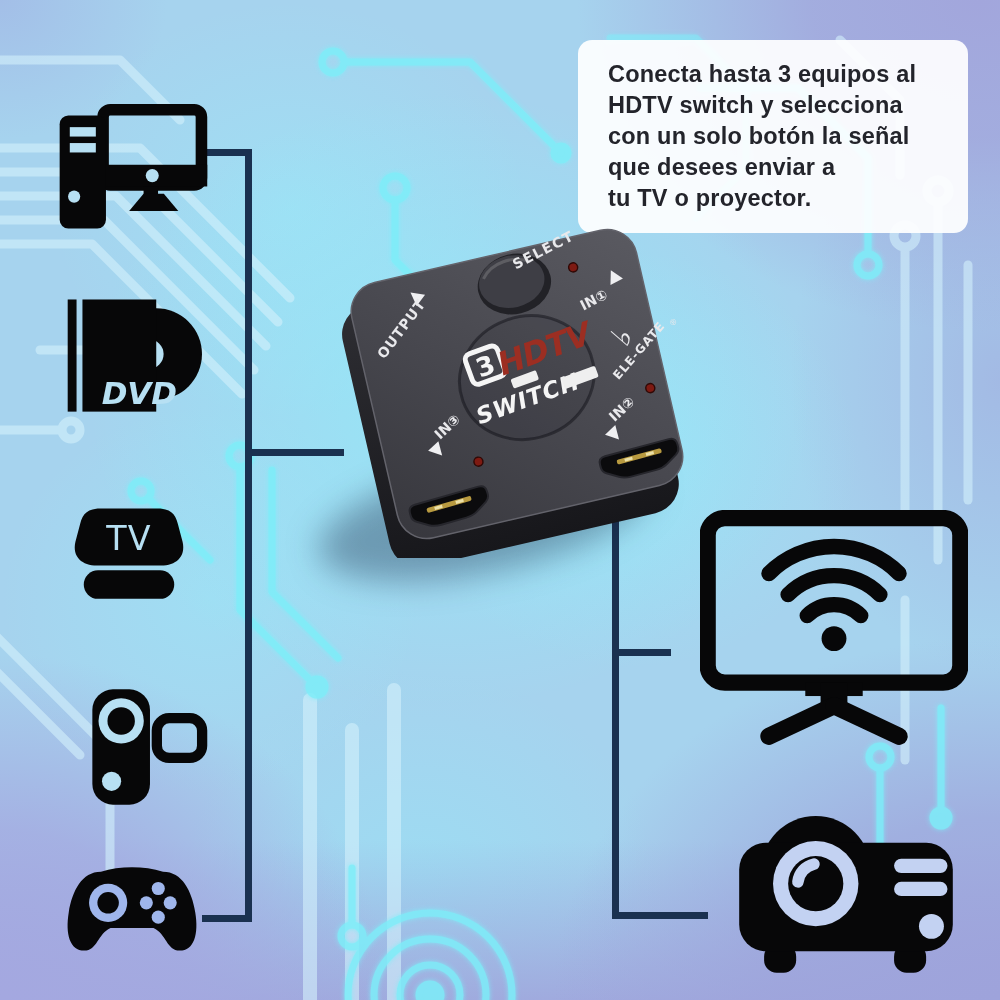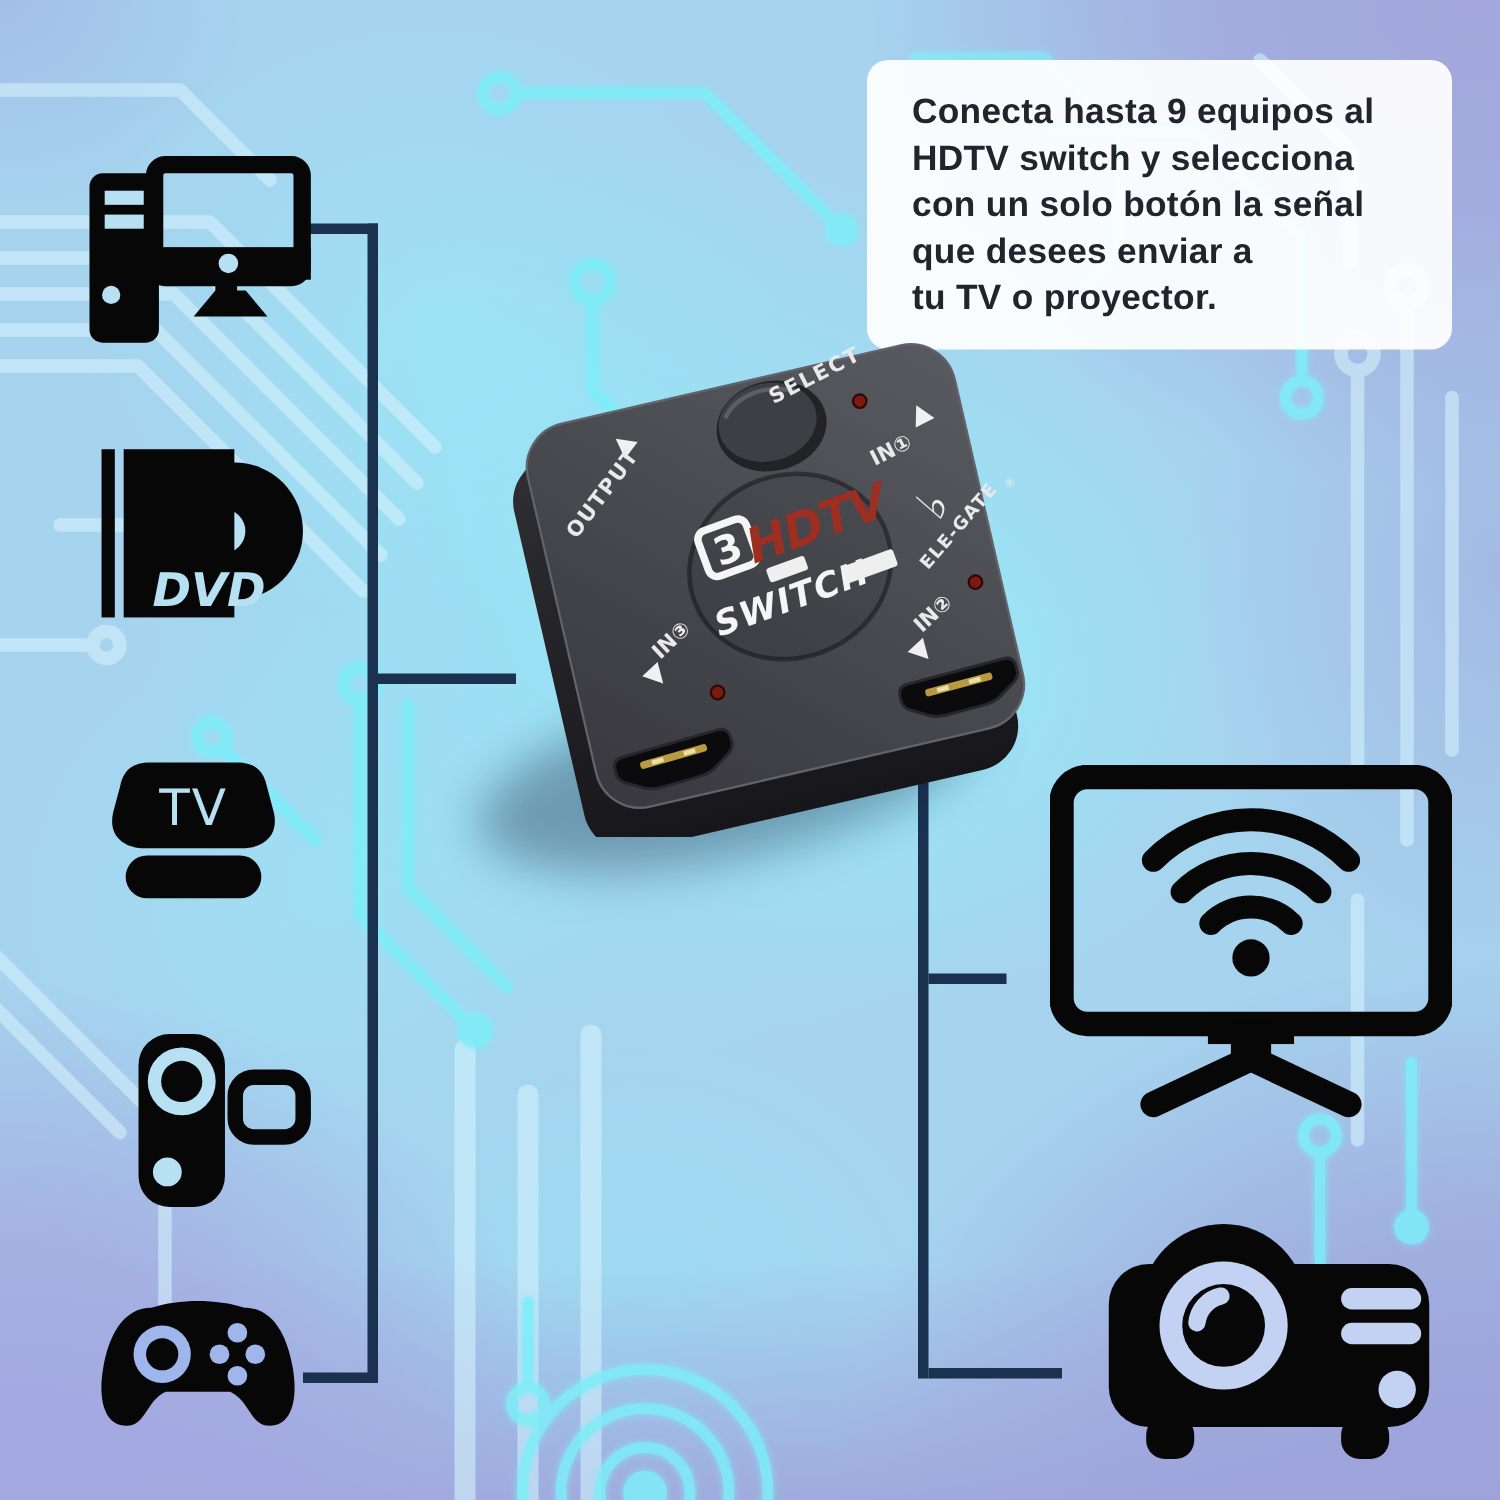--- a/index.html
+++ b/index.html
@@ -130,21 +130,21 @@
   </svg>
 
   <div class="connector c-l-top"></div>
   <div class="connector c-l-vert"></div>
   <div class="connector c-l-mid"></div>
   <div class="connector c-l-bot"></div>
   <div class="connector c-r-vert"></div>
   <div class="connector c-r-mid"></div>
   <div class="connector c-r-bot"></div>
 
-  <div class="infobox">Conecta hasta 9 equipos al
+  <div class="infobox">Conecta hasta 3 equipos al
 HDTV switch y selecciona
 con un solo botón la señal
 que desees enviar a
 tu TV o proyector.</div>
 
   <div class="icon ic-computer">
     <svg viewBox="0 0 104 94">
       <rect x="32" y="4" width="68" height="52" rx="5" fill="none" stroke="#070708" stroke-width="8"></rect>
       <rect x="28" y="42" width="76" height="15" fill="#070708"></rect>
       <circle cx="66" cy="49.5" r="4.5" fill="#b7e0f3"></circle>

